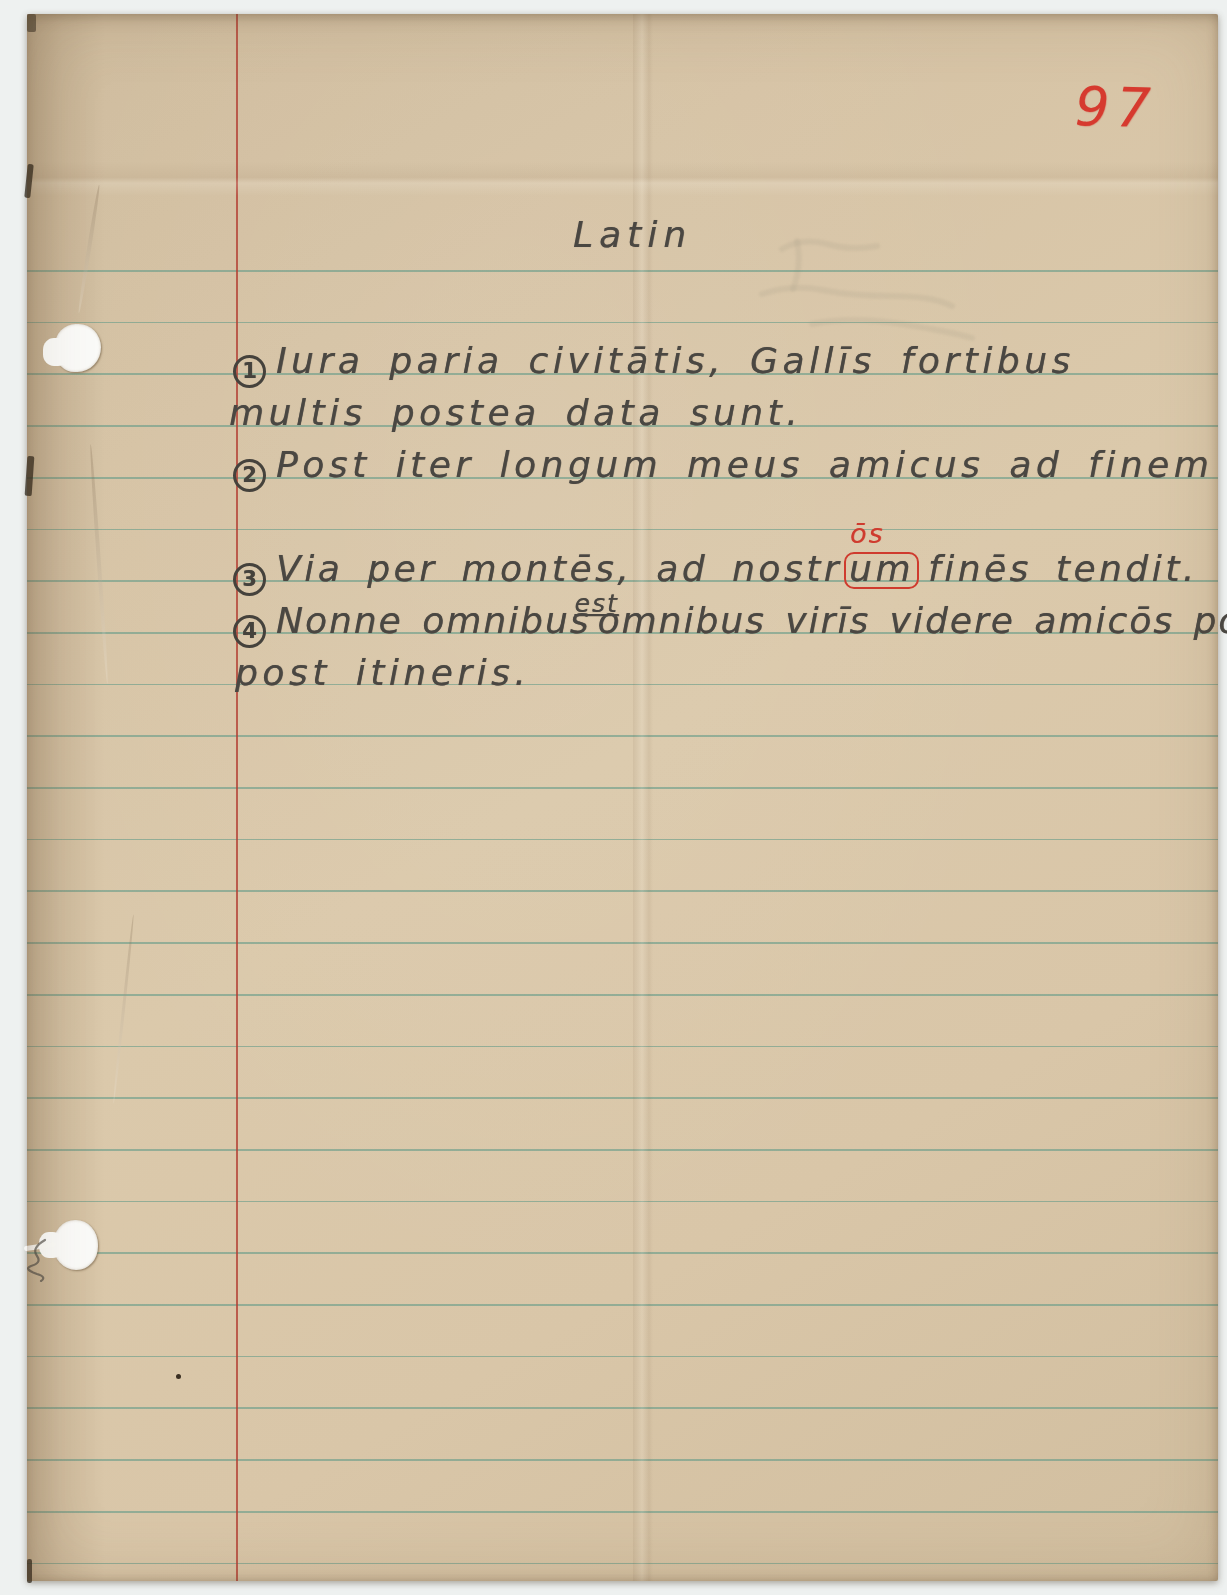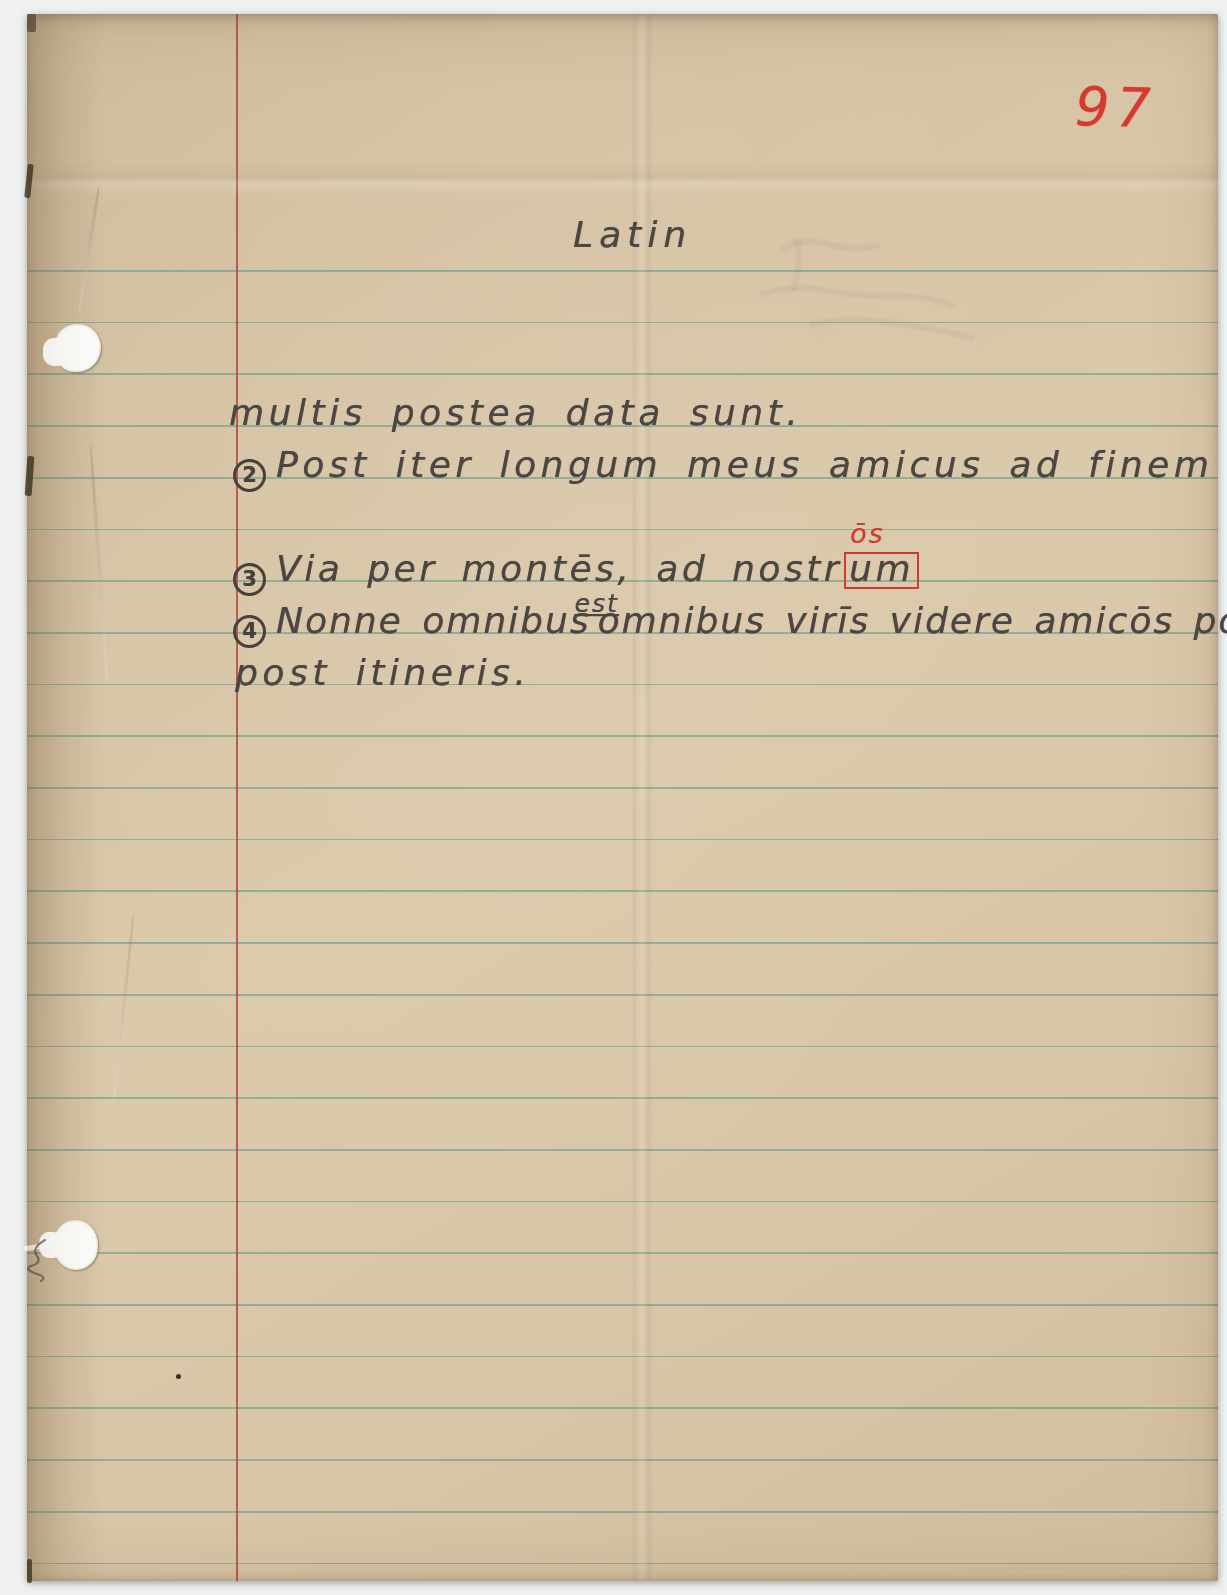--- a/index.html
+++ b/index.html
@@ -93,21 +93,21 @@
   .l-s4b{top:637px;left:208px;}
   .num{
     display:inline-flex;align-items:center;justify-content:center;
     width:33px;height:33px;box-sizing:border-box;
     border:3px solid #45423c;border-radius:50%;
     font-size:21px;font-weight:700;font-style:normal;letter-spacing:0;
     margin-right:10px;vertical-align:-5px;color:#45423c;
   }
   .corr-wrap{position:relative;display:inline-block;}
   .corr-target{
-    display:inline-block;border:2.5px solid #cf3b2e;border-radius:0;
+    display:inline-block;border:2.5px solid #cf3b2e;border-radius:10px;
     padding:0 3px 3px;margin-left:2px;line-height:30px;
   }
   .corr-above{
     position:absolute;left:8px;top:-27px;color:#cf3b2e;
     font-size:27px;letter-spacing:2px;line-height:27px;
     text-shadow:0.4px 0.4px 0.5px rgba(207,59,46,0.5);
   }
   .seg-after{margin-left:9px;}
   .ins-anchor{position:relative;display:inline-block;width:2px;}
   .ins{
@@ -150,30 +150,33 @@
   </svg>
 
   <svg class="squiggle" width="32" height="46" viewBox="0 0 32 46">
     <path d="M22,4 q-14,8 -8,16 q5,7 -6,10 q-8,3 6,8 q10,3 4,7" fill="none" stroke="#4a4742" stroke-width="2.2" stroke-linecap="round"></path>
   </svg>
 
   <div class="hw pagenum">97</div>
 
   <div class="hw title">Latin</div>
 
+  <div class="hw line l-s1a">
+    <span class="num">1</span><span>Iura paria civitātis, Gallīs fortibus</span>
+  </div>
   <div class="hw line l-s1b">
     <span>multis postea data sunt.</span>
   </div>
 
   <div class="hw line l-s2a">
     <span class="num">2</span><span>Post iter longum meus amicus ad finem</span>
   </div>
 
   <div class="hw line l-s3">
-    <span class="num">3</span><span>Via per montēs, ad nostr</span><span class="corr-wrap"><span class="corr-target">um</span><span class="corr-above">ōs</span></span>
+    <span class="num">3</span><span>Via per montēs, ad nostr</span><span class="corr-wrap"><span class="corr-target">um</span><span class="corr-above">ōs</span></span><span class="seg-after">finēs tendit.</span>
   </div>
 
   <div class="hw line l-s4a">
     <span class="num">4</span><span>Nonne omnibus</span><span class="ins-anchor"><span class="ins">est</span></span><span class="seg-after2">omnibus virīs videre amicōs post</span>
   </div>
   <div class="hw line l-s4b">
     <span>post itineris.</span>
   </div>
 
   <div class="dot"></div>

